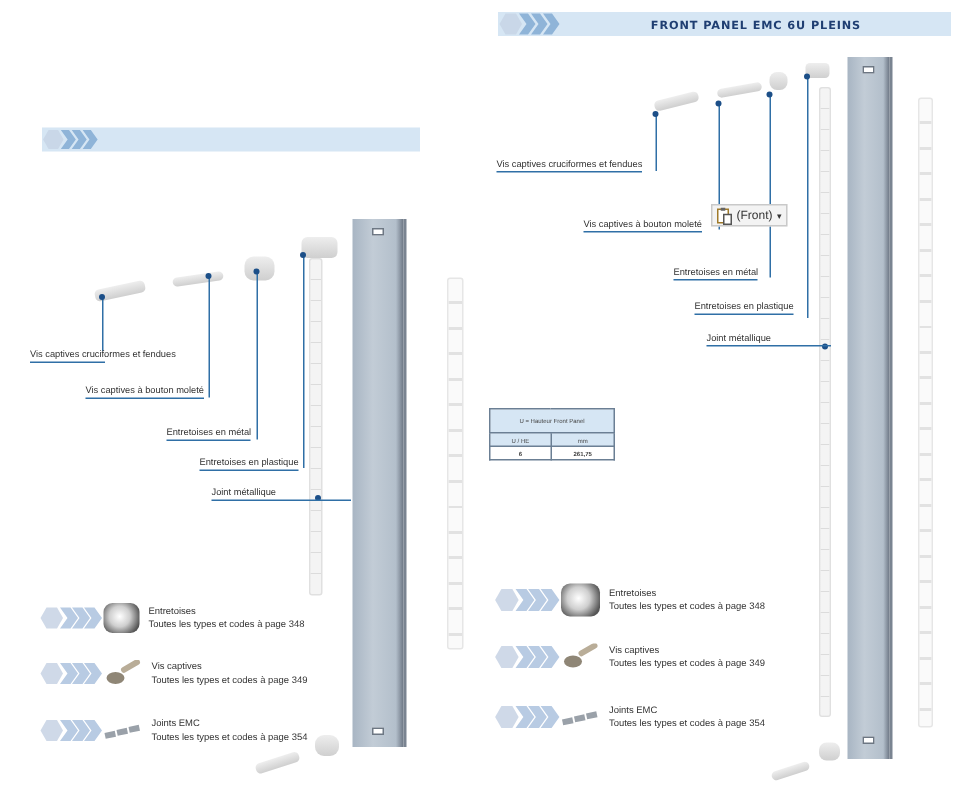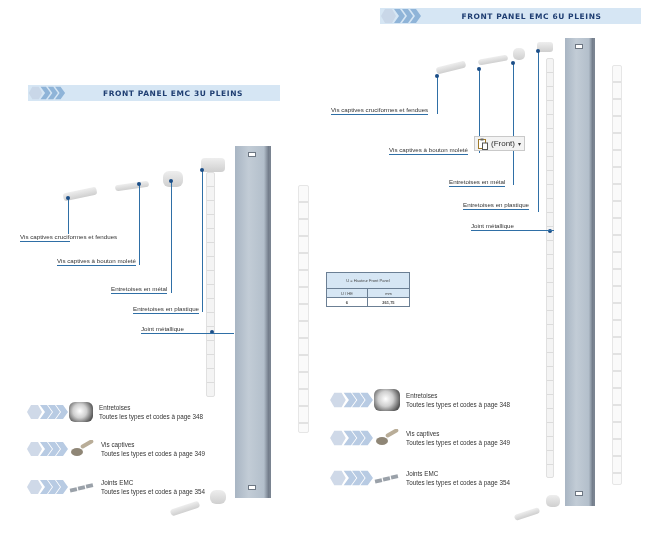--- a/index.html
+++ b/index.html
@@ -22,38 +22,37 @@
   .ref-row .text { font-size: 6.3px; line-height: 9px; color: #333; margin-left: 6px; }
   .ref-icon { width: 26px; height: 18px; }
   table.spec { position: absolute; border-collapse: collapse; font-size: 4px; color: #444; }
   table.spec td { border: 1px solid #6b7f94; text-align: center; height: 9px; padding: 0 2px; }
   table.spec tr.hdr td { background: #d6e6f4; }
   .paste { position: absolute; background: #f3f3f3; border: 1px solid #c9c9c9; display: flex; align-items: center; padding: 0 3px; font-size: 8px; color: #333; height: 15px; }
 </style>
 </head>
 <body>
 
-<div class="banner" style="left:332px; top:8px; width:261px;margin-left:48px;">
+<div class="banner" style="left:332px; top:8px; width:302px;">
   <svg class="chev" width="44" height="16" viewBox="0 0 44 16">
     <polygon points="3,8 7,1 14,1 18,8 14,15 7,15" fill="#c9d7e8"></polygon>
     <polygon points="16,1 22,1 27,8 22,15 16,15 21,8" fill="#8fb4d8"></polygon>
     <polygon points="24,1 30,1 35,8 30,15 24,15 29,8" fill="#8fb4d8"></polygon>
     <polygon points="32,1 38,1 43,8 38,15 32,15 37,8" fill="#8fb4d8"></polygon>
   </svg>
   <span class="title">FRONT PANEL EMC 6U PLEINS</span>
 </div>
 
 <div class="banner" style="left:28px; top:85px; width:252px;">
   <svg class="chev" width="40" height="16" viewBox="0 0 44 16">
     <polygon points="3,8 7,1 14,1 18,8 14,15 7,15" fill="#c9d7e8"></polygon>
     <polygon points="16,1 22,1 27,8 22,15 16,15 21,8" fill="#8fb4d8"></polygon>
     <polygon points="24,1 30,1 35,8 30,15 24,15 29,8" fill="#8fb4d8"></polygon>
     <polygon points="32,1 38,1 43,8 38,15 32,15 37,8" fill="#8fb4d8"></polygon>
   </svg>
-  <span class="title">FRONT PANEL EMC 3U PLEINS</span>
 </div>
 
 <div>
 
   <div class="part" style="left:63px; top:190px; width:34px; height:8px; transform:rotate(-12deg);"></div>
   <div class="part" style="left:115px; top:183px; width:34px; height:6px; transform:rotate(-8deg);"></div>
   <div class="part" style="left:163px; top:171px; width:20px; height:16px; border-radius:6px;"></div>
   <div class="part" style="left:201px; top:158px; width:24px; height:14px; border-radius:4px;"></div>
   <div class="strip" style="left:206px; top:172px; height:225px;"></div>
   <div class="panel" style="left:235px; top:146px; width:36px; height:352px;">

